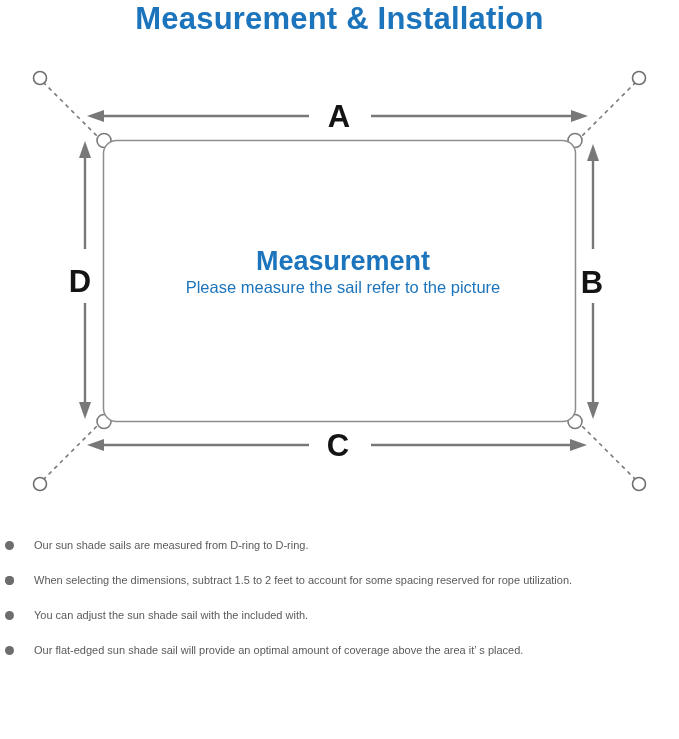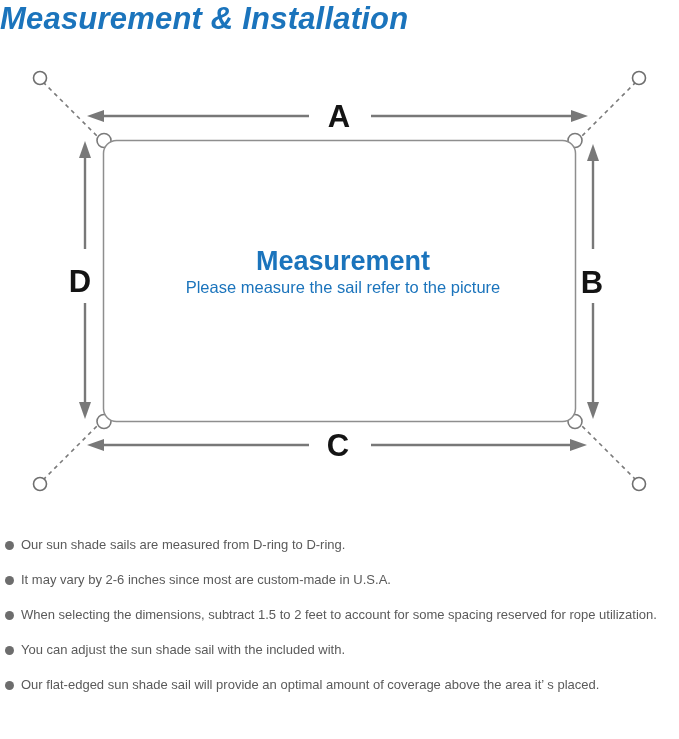--- a/index.html
+++ b/index.html
@@ -3,39 +3,38 @@
 <meta charset="utf-8">
 <style>
   html,body{margin:0;padding:0;}
   body{
     width:679px;height:739px;position:relative;overflow:hidden;
     background:#ffffff;
     font-family:"Liberation Sans",sans-serif;
   }
   .page-title{
     position:absolute;top:1px;left:0;right:0;
-    margin:0;
+    text-align:center;margin:0;
     font-size:31px;font-weight:bold;color:#1b74bc;
     letter-spacing:0.2px;
-    font-style:italic;
   }
   .diagram-wrap{position:absolute;top:55px;left:0;width:679px;height:470px;}
   .diagram-wrap svg{display:block;}
   .dim-label{font-size:31px;font-weight:bold;fill:#141414;}
   .center-title{font-size:27px;font-weight:bold;fill:#1b74bc;}
   .center-sub{font-size:16.5px;fill:#1b74bc;}
   .notes{
     position:absolute;top:533px;left:0;width:679px;
     list-style:none;margin:0;padding:0;
   }
   .note{
     position:relative;
-    padding-left:21px;
+    padding-left:34px;
     margin-bottom:11px;
-    font-size:13px;line-height:24px;color:#5a5a5a;
+    font-size:11px;line-height:24px;color:#5a5a5a;
     max-width:645px;
   }
   .note .dot{
     position:absolute;left:5px;top:8px;
     width:9px;height:9px;border-radius:50%;
     background:#6d6d6d;
   }
 </style>
 </head>
 <body>
@@ -103,21 +102,20 @@
   </svg>
 </div>
 
 <ul class="notes">
   <li class="note">
     <span class="dot"></span>
     <span>Our sun shade sails are measured from D-ring to D-ring.</span>
   </li>
   <li class="note">
     <span class="dot"></span>
-    <span>It may vary by 2-6 inches since most are custom-made in U.S.A.</span>
   </li>
   <li class="note">
     <span class="dot"></span>
     <span>When selecting the dimensions, subtract 1.5 to 2 feet to account for some spacing reserved for rope utilization.</span>
   </li>
   <li class="note">
     <span class="dot"></span>
     <span>You can adjust the sun shade sail with the included with.</span>
   </li>
   <li class="note">

